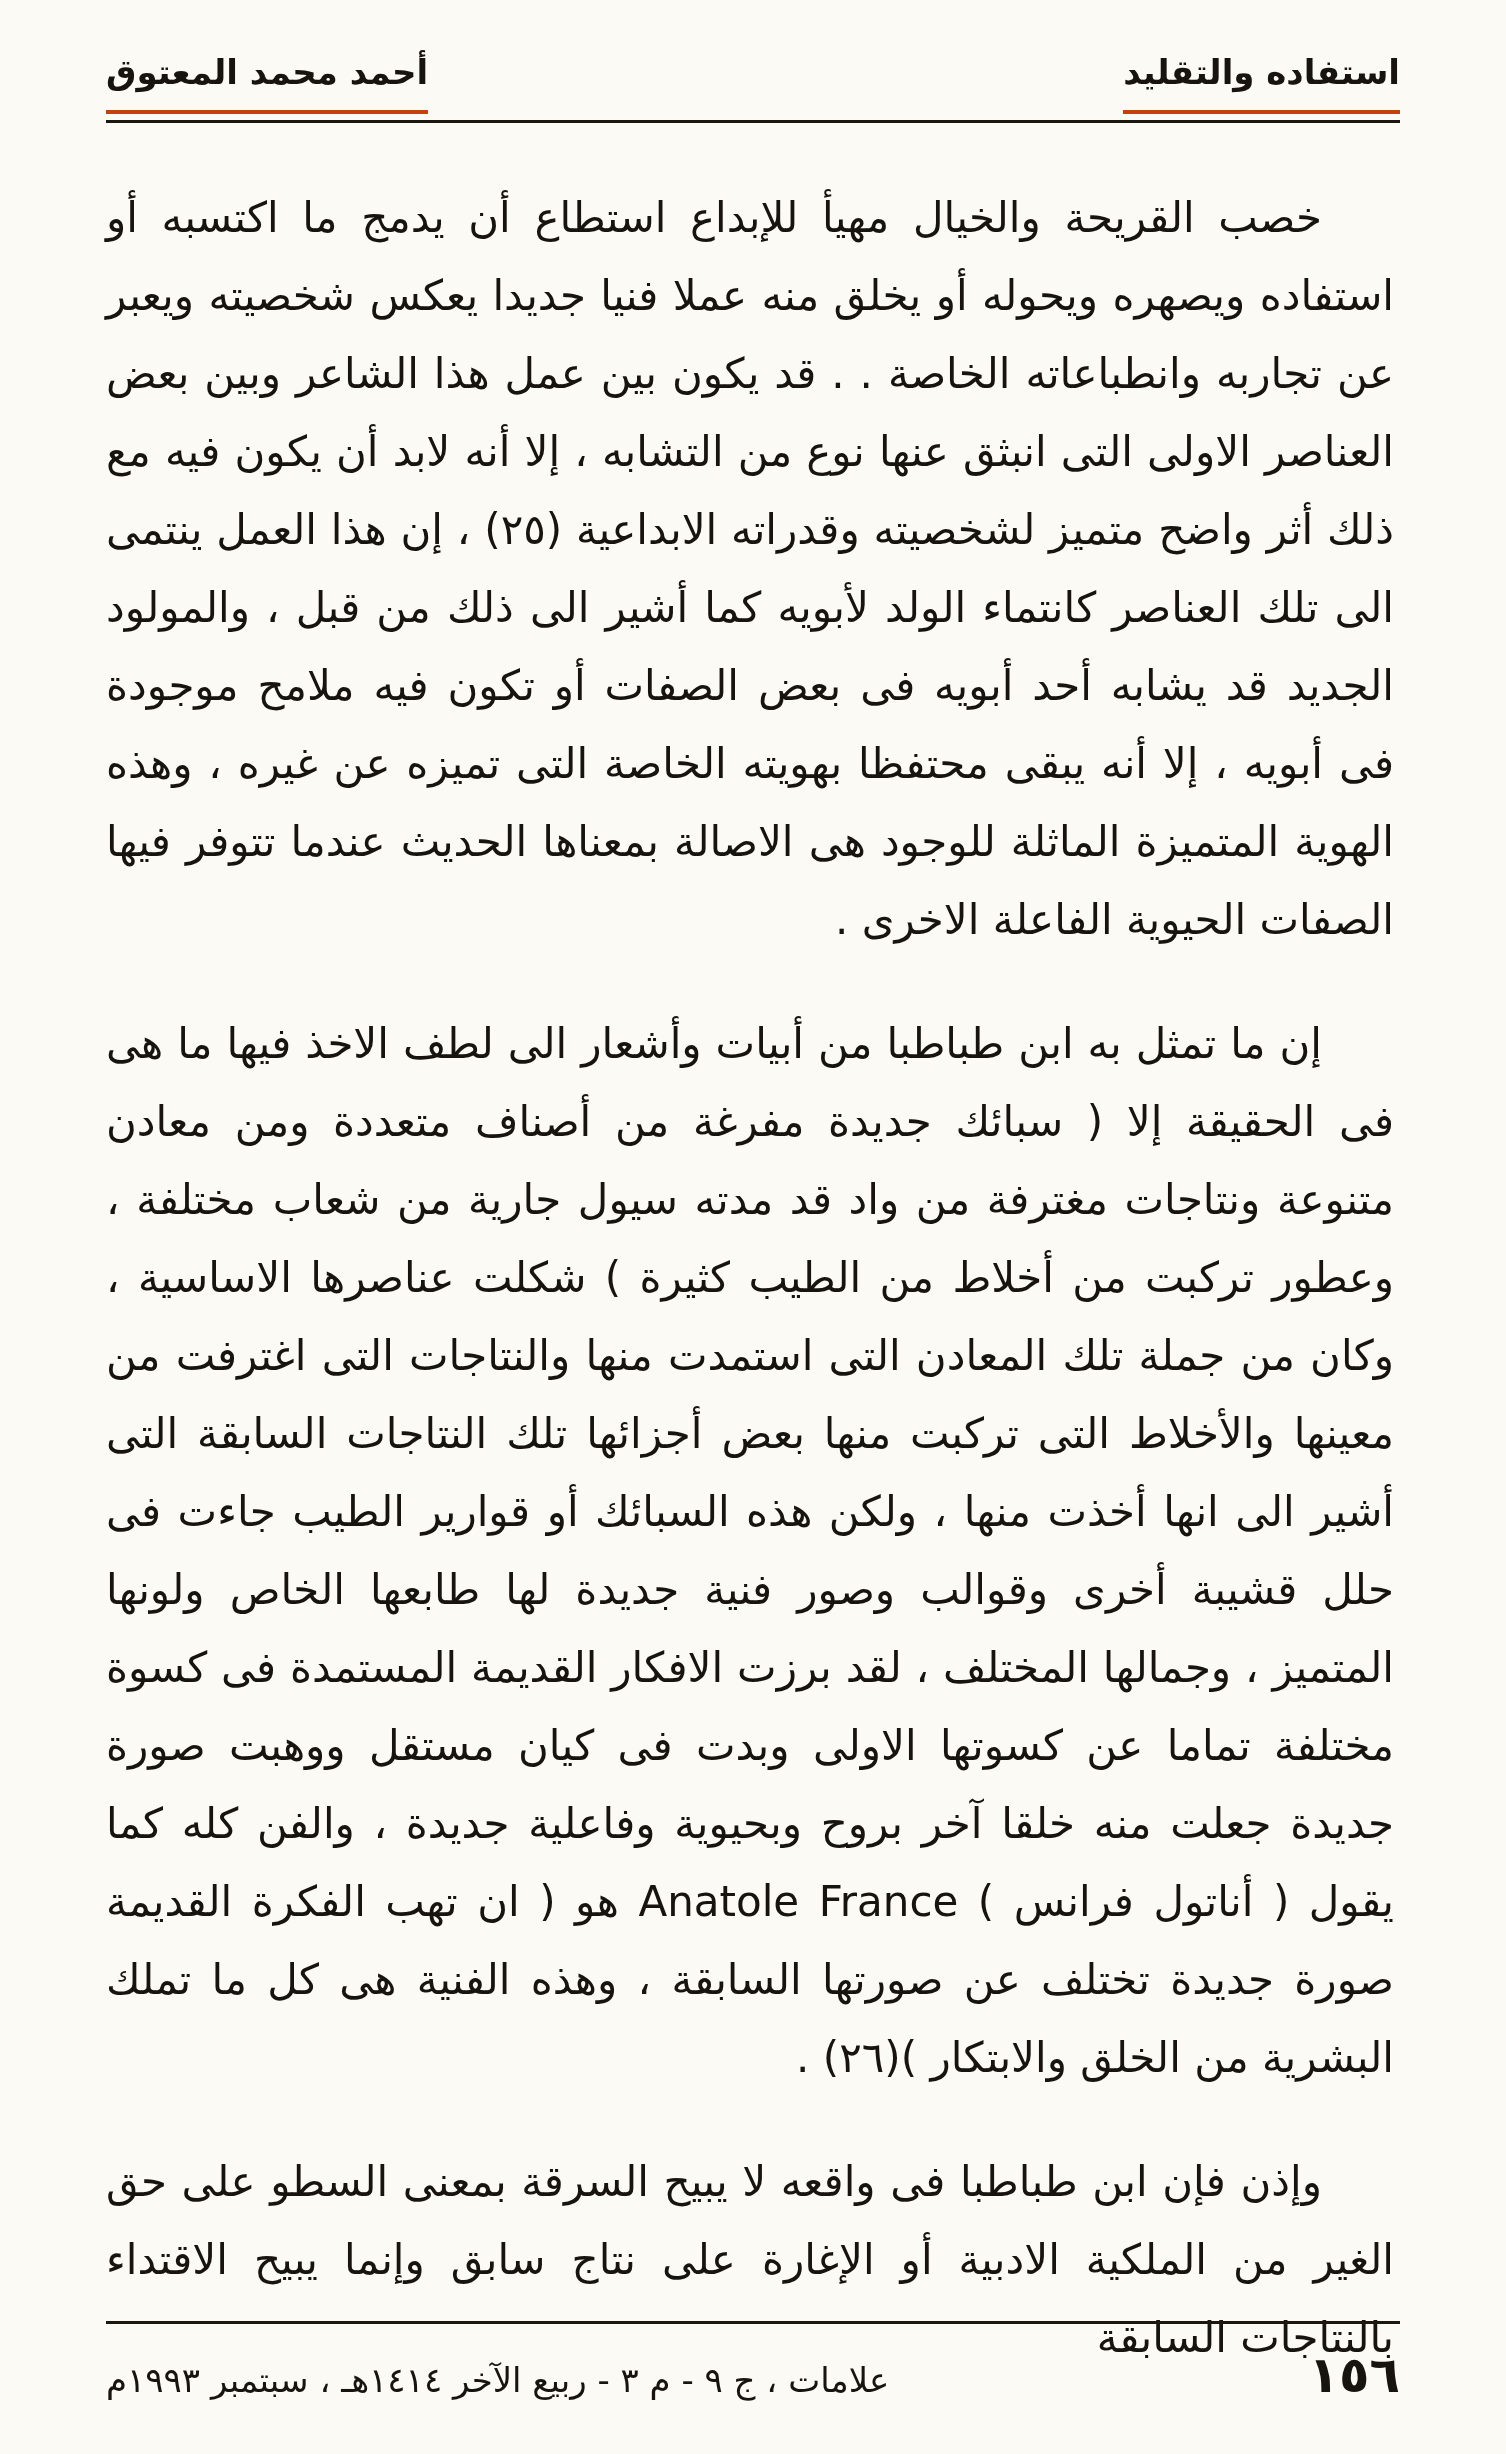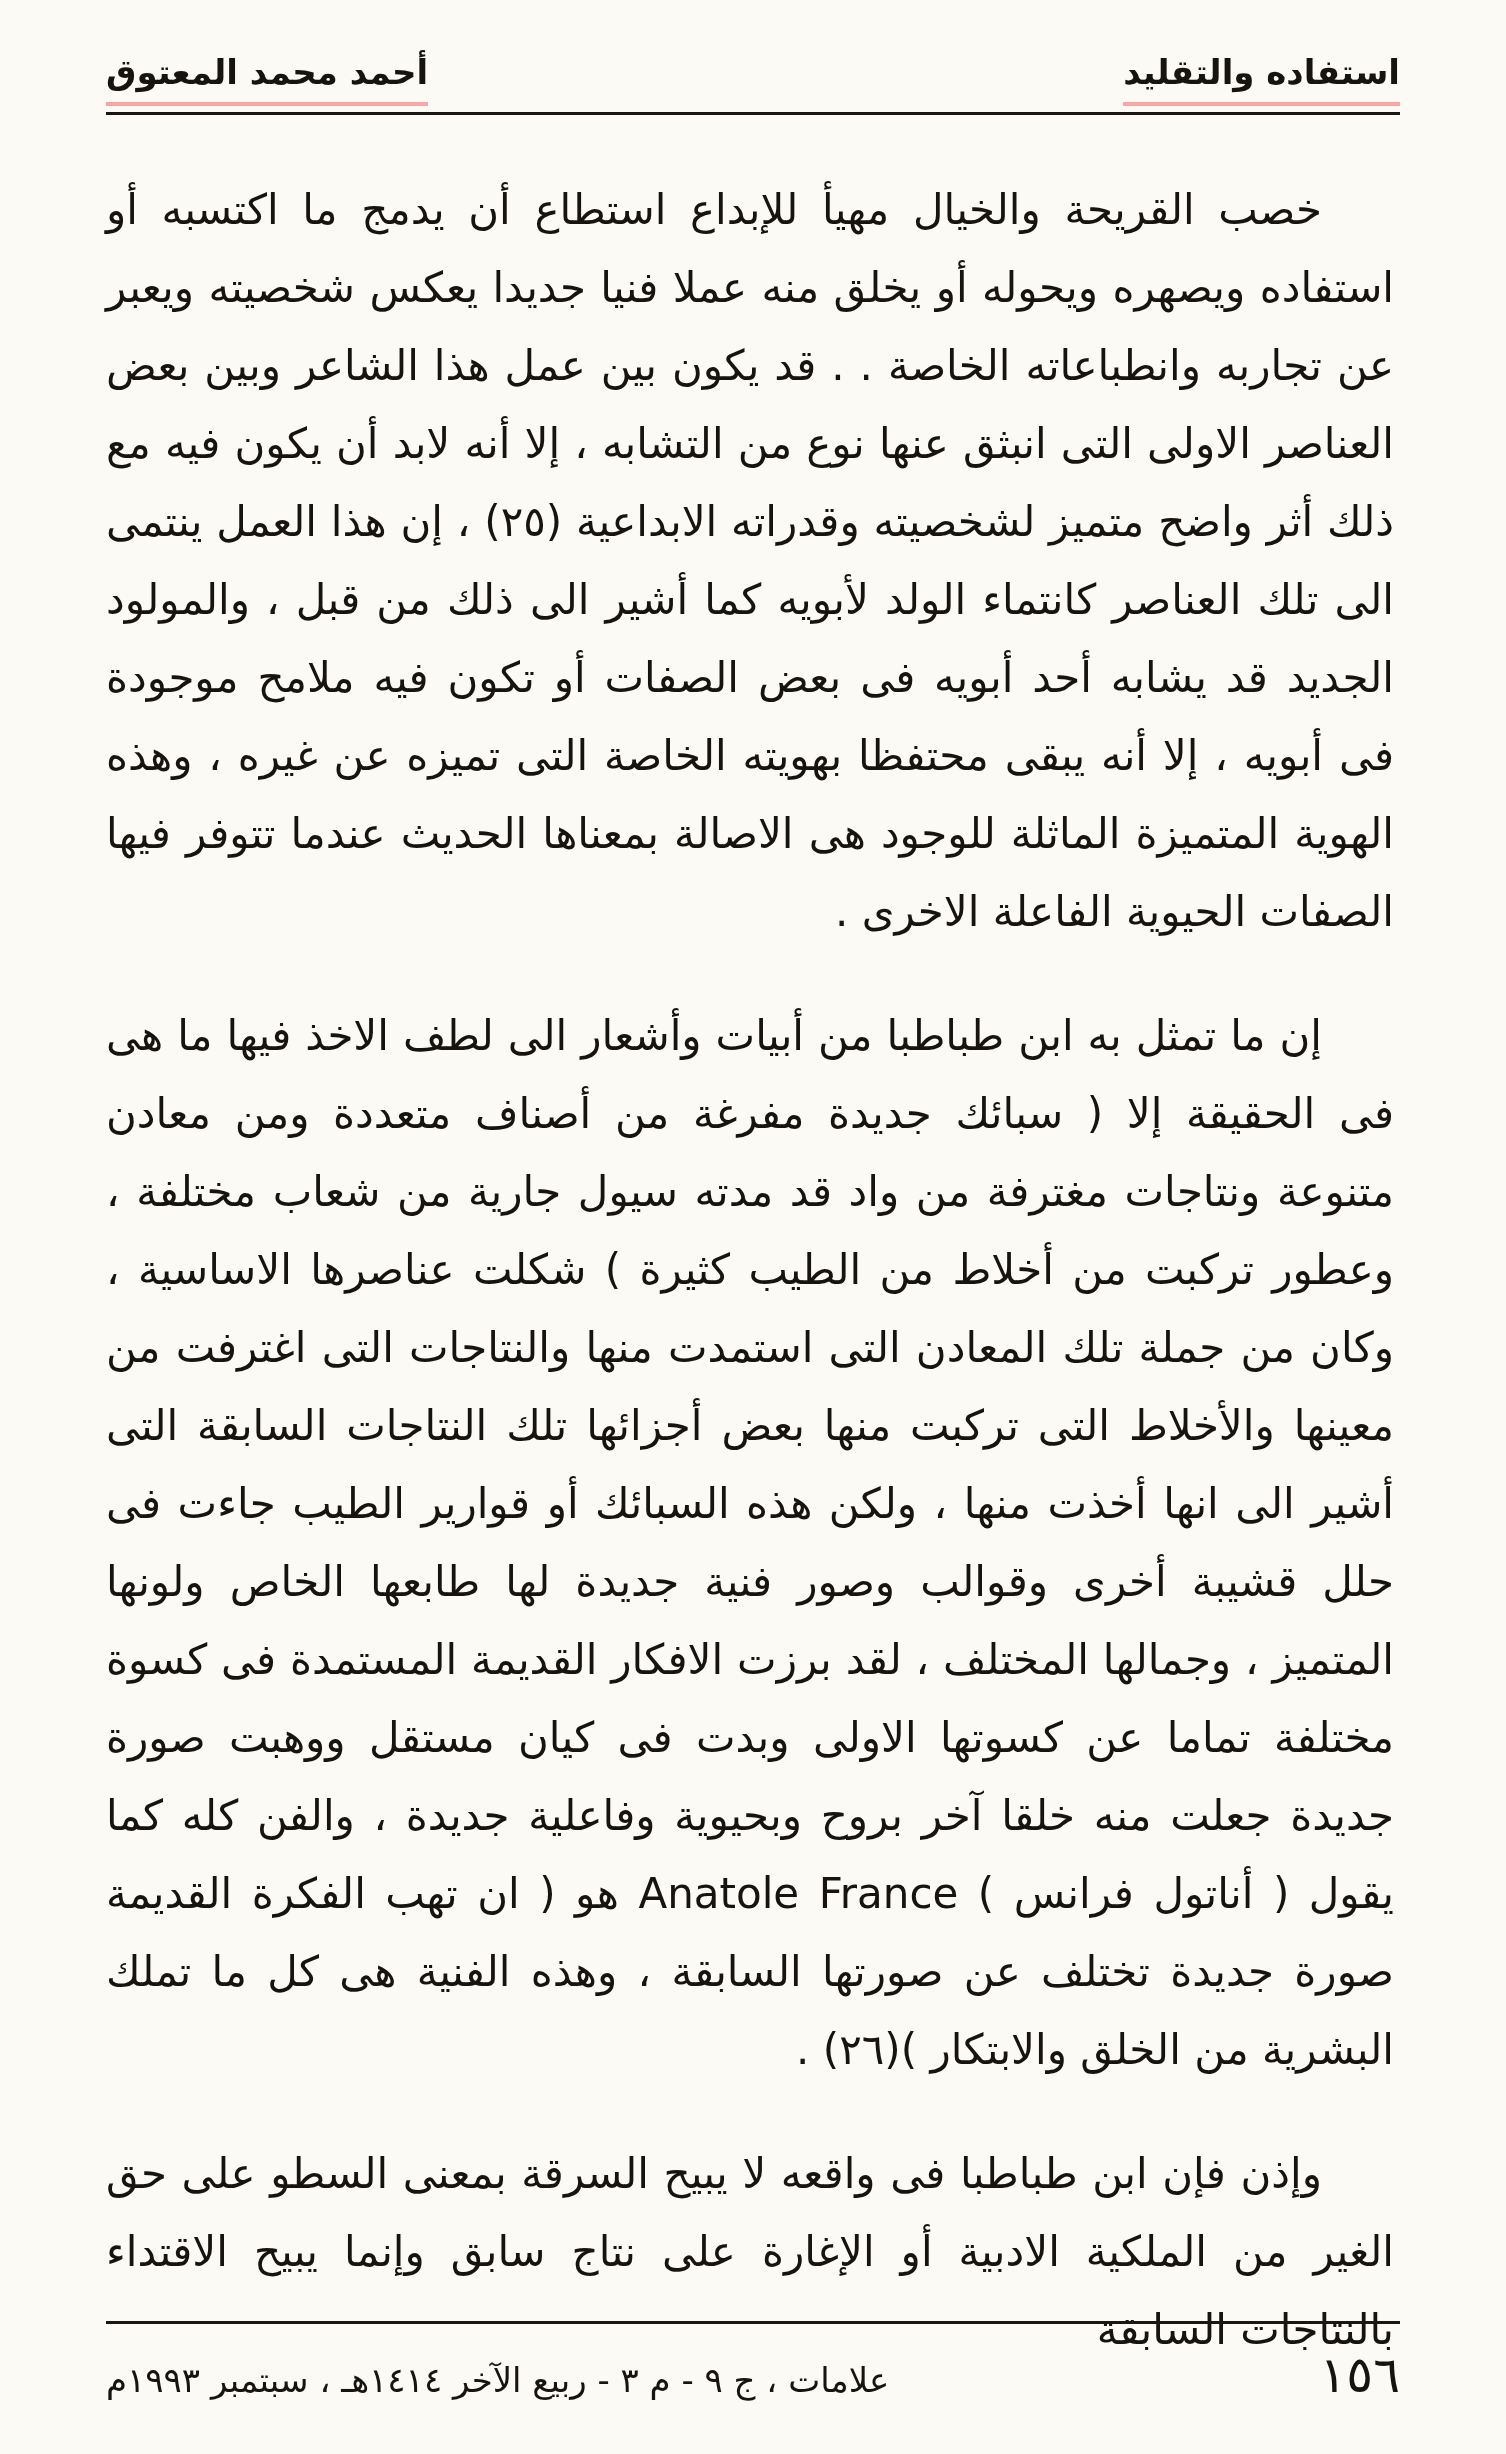--- a/index.html
+++ b/index.html
@@ -21,22 +21,22 @@
     overflow: hidden;
   }
   .page-header {
     display: flex;
     justify-content: space-between;
     align-items: flex-end;
     font-size: 34px;
     font-weight: bold;
   }
   .header-item {
-    padding-bottom: 10px;
-    border-bottom: 4px solid #fca5a5;
+    padding-bottom: 18px;
+    border-bottom: 4px solid #c2410c;
     text-align: right;
   }
   .header-rule {
     border: none;
     border-top: 3px solid #1b1610;
     margin: 6px 0 0 0;
   }
   .page-body {
     margin-top: 56px;
     font-size: 42px;
@@ -60,21 +60,21 @@
     margin: 0 0 22px 0;
   }
   .footer-row {
     display: flex;
     justify-content: space-between;
     align-items: baseline;
     direction: rtl;
   }
   .page-number {
     font-size: 50px;
-    font-weight: normal;
+    font-weight: bold;
     letter-spacing: 4px;
   }
   .journal-info {
     font-size: 34px;
     font-weight: normal;
   }
 </style>
 </head>
 <body>
 

